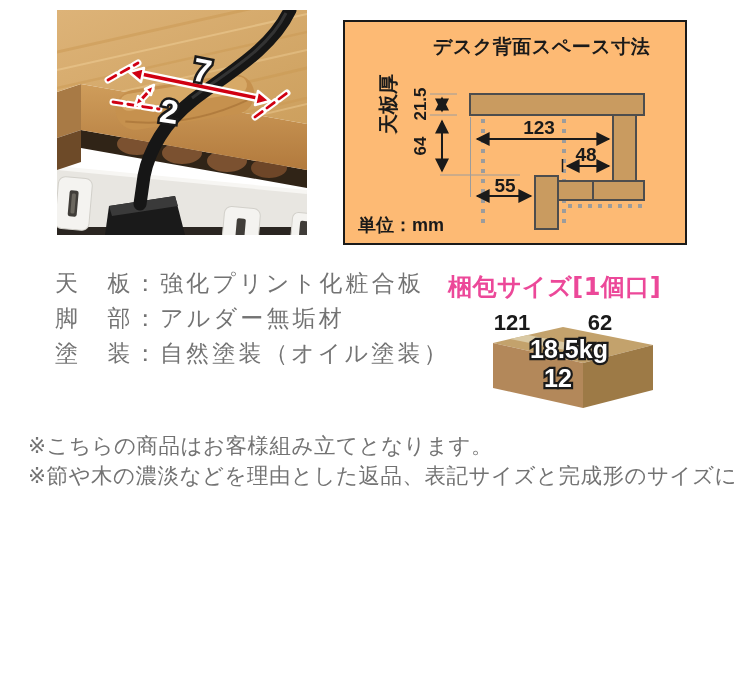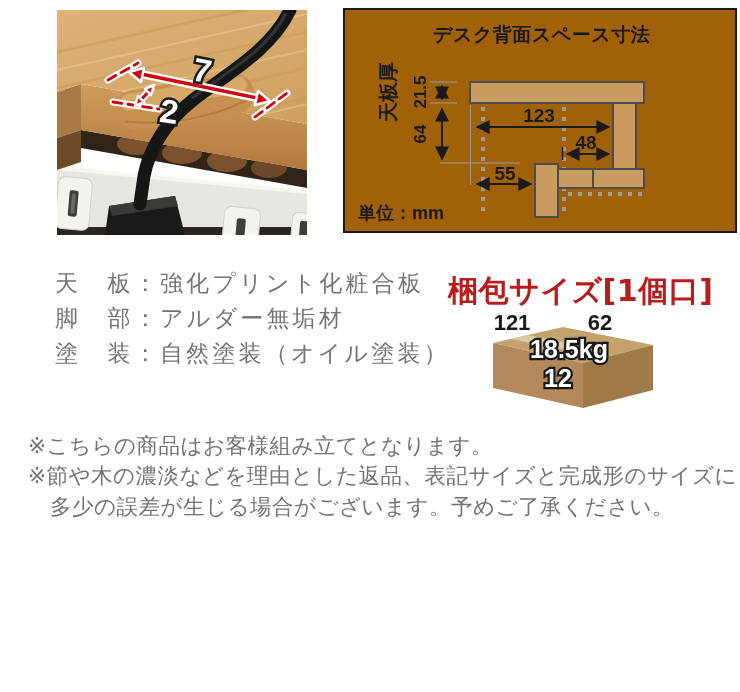--- a/index.html
+++ b/index.html
@@ -8,34 +8,34 @@
     font-family:"DejaVu Sans","Liberation Sans",sans-serif;color:#222;
   }
   .abs{position:absolute;}
   svg text{font-family:"Liberation Sans","DejaVu Sans",sans-serif;}
 
   
   #photo{left:57px;top:10px;width:250px;height:225px;}
 
   
   #diagram-box{
-    left:343px;top:8px;width:394px;height:225px;box-sizing:border-box;
-    border:2px solid #1a1a1a;background:#a16207;
+    left:343px;top:20px;width:344px;height:225px;box-sizing:border-box;
+    border:2px solid #1a1a1a;background:#fdba74;
   }
   #diagram-title{
     position:absolute;left:88px;top:12px;font-size:19px;font-weight:bold;
     letter-spacing:0.5px;color:#1a1a1a;white-space:nowrap;
   }
   #diagram-svg{position:absolute;left:0;top:0;width:339px;height:221px;}
 
   
   #specs{left:55px;top:266px;font-size:23px;line-height:35px;letter-spacing:0.14em;color:#737373;white-space:nowrap;}
 
   
-  #package-title{left:448px;top:271px;font-size:30px;font-weight:bold;letter-spacing:0.5px;color:#b91c1c;white-space:nowrap;}
+  #package-title{left:448px;top:271px;font-size:24px;font-weight:bold;letter-spacing:0.5px;color:#ec4899;white-space:nowrap;}
   #package-svg{left:480px;top:296px;width:190px;height:120px;}
 
   
   #notes{left:28px;top:431px;font-size:21.5px;line-height:30.3px;letter-spacing:0.5px;color:#737373;white-space:nowrap;}
 
   .dim-num{font-weight:bold;fill:#1a1a1a;font-size:19px;}
   .dim-num-sm{font-weight:bold;fill:#1a1a1a;font-size:17px;}
   .photo-num{font-weight:bold;fill:#fff;stroke:#1a1a1a;stroke-width:5px;paint-order:stroke;font-size:33px;}
   .box-num{font-weight:bold;fill:#1a1a1a;font-size:22px;}
   .box-num-outline{font-weight:bold;fill:#fff;stroke:#1a1a1a;stroke-width:4.5px;paint-order:stroke;font-size:25px;}
@@ -217,14 +217,13 @@
   </g>
   <text class="box-num" x="32" y="34" text-anchor="middle">121</text>
   <text class="box-num" x="120" y="34" text-anchor="middle">62</text>
   <text class="box-num-outline" x="89" y="62" text-anchor="middle">18.5kg</text>
   <text class="box-num-outline" x="78" y="91" text-anchor="middle">12</text>
 </svg>
 
 <div id="notes" class="abs">
   <div>※こちらの商品はお客様組み立てとなります。</div>
   <div>※節や木の濃淡などを理由とした返品、表記サイズと完成形のサイズに</div>
-  <div>　多少の誤差が生じる場合がございます。予めご了承ください。</div>
 </div>
 
 </body></html>

